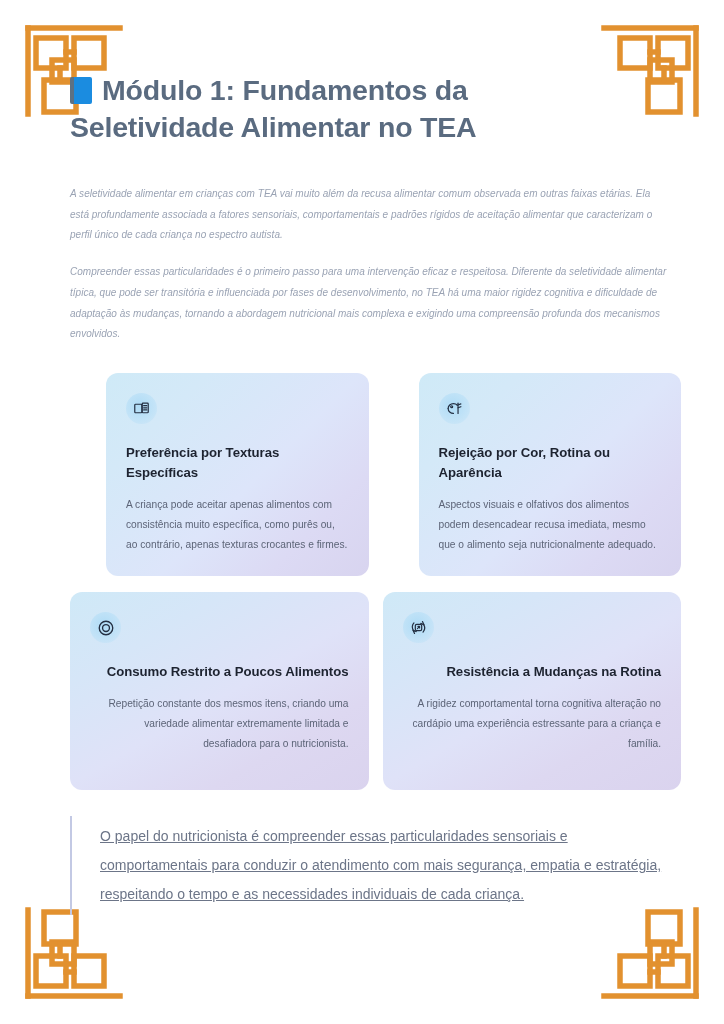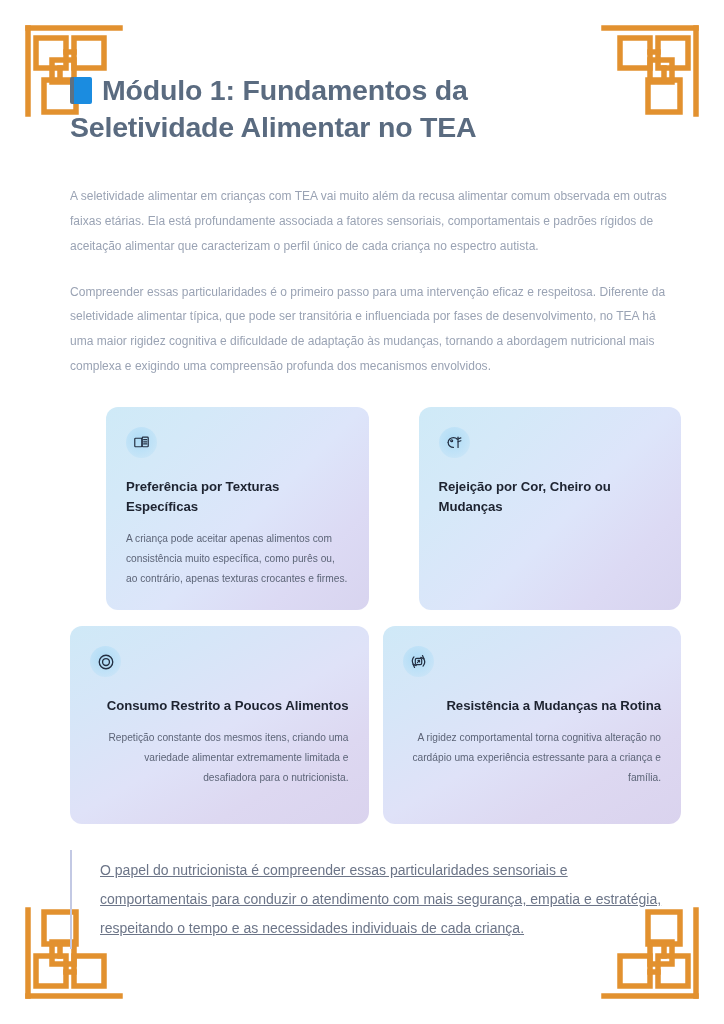--- a/index.html
+++ b/index.html
@@ -64,28 +64,29 @@
   }
   .title-emoji .cover {
     position: absolute;
     left: 4px; top: 0;
     width: 18px; height: 27px;
     background: #1b8ce0;
     border-radius: 0 2px 2px 0;
   }
 
   .paragraph {
-    font-size: 12px;
+    font-size: 10px;
     line-height: 2.07;
     color: #9aa3b4;
     max-width: 600px;
     letter-spacing: 0.02px;
+    font-style: italic;
   }
   .p1 { margin-top: 38px; }
-  .p2 { margin-top: 21px; }
+  .p2 { margin-top: 16px; }
 
   
   .cards {
     margin-top: 28px;
     display: grid;
     grid-template-columns: 1fr 1fr;
     gap: 16px 14px;
     width: 611px;
   }
   .card {
@@ -231,21 +232,22 @@
     <div class="card card-h1">
       <div class="card-icon">
         <svg width="17" height="17" viewBox="0 0 24 24" fill="none" stroke="#243043" stroke-width="1.7" stroke-linecap="round" stroke-linejoin="round">
           <path d="M3 12c0-4 3.4-7 7.5-7 2.2 0 4.2.9 5.5 2.4"></path>
           <path d="M3 12c0 4 3.4 7 7.5 7"></path>
           <circle cx="8" cy="9.5" r="1.4"></circle>
           <path d="M17 4.5 L17 19"></path>
           <path d="M17 7 L21 5.5 M17 11 L21 9.5"></path>
         </svg>
       </div>
-      <div class="card-title">Rejeição por Cor, Cheiro ou Mudanças</div>
+      <div class="card-title">Rejeição por Cor, Rotina ou Aparência</div>
+      <div class="card-body">Aspectos visuais e olfativos dos alimentos podem desencadear recusa imediata, mesmo que o alimento seja nutricionalmente adequado.</div>
     </div>
 
     <div class="card card-h2 r2">
       <div class="card-icon">
         <svg width="18" height="18" viewBox="0 0 24 24" fill="none" stroke="#243043" stroke-width="1.8" stroke-linecap="round">
           <circle cx="12" cy="12" r="9"></circle>
           <circle cx="12" cy="12" r="4.6"></circle>
         </svg>
       </div>
       <div class="card-title">Consumo Restrito a Poucos Alimentos</div>

